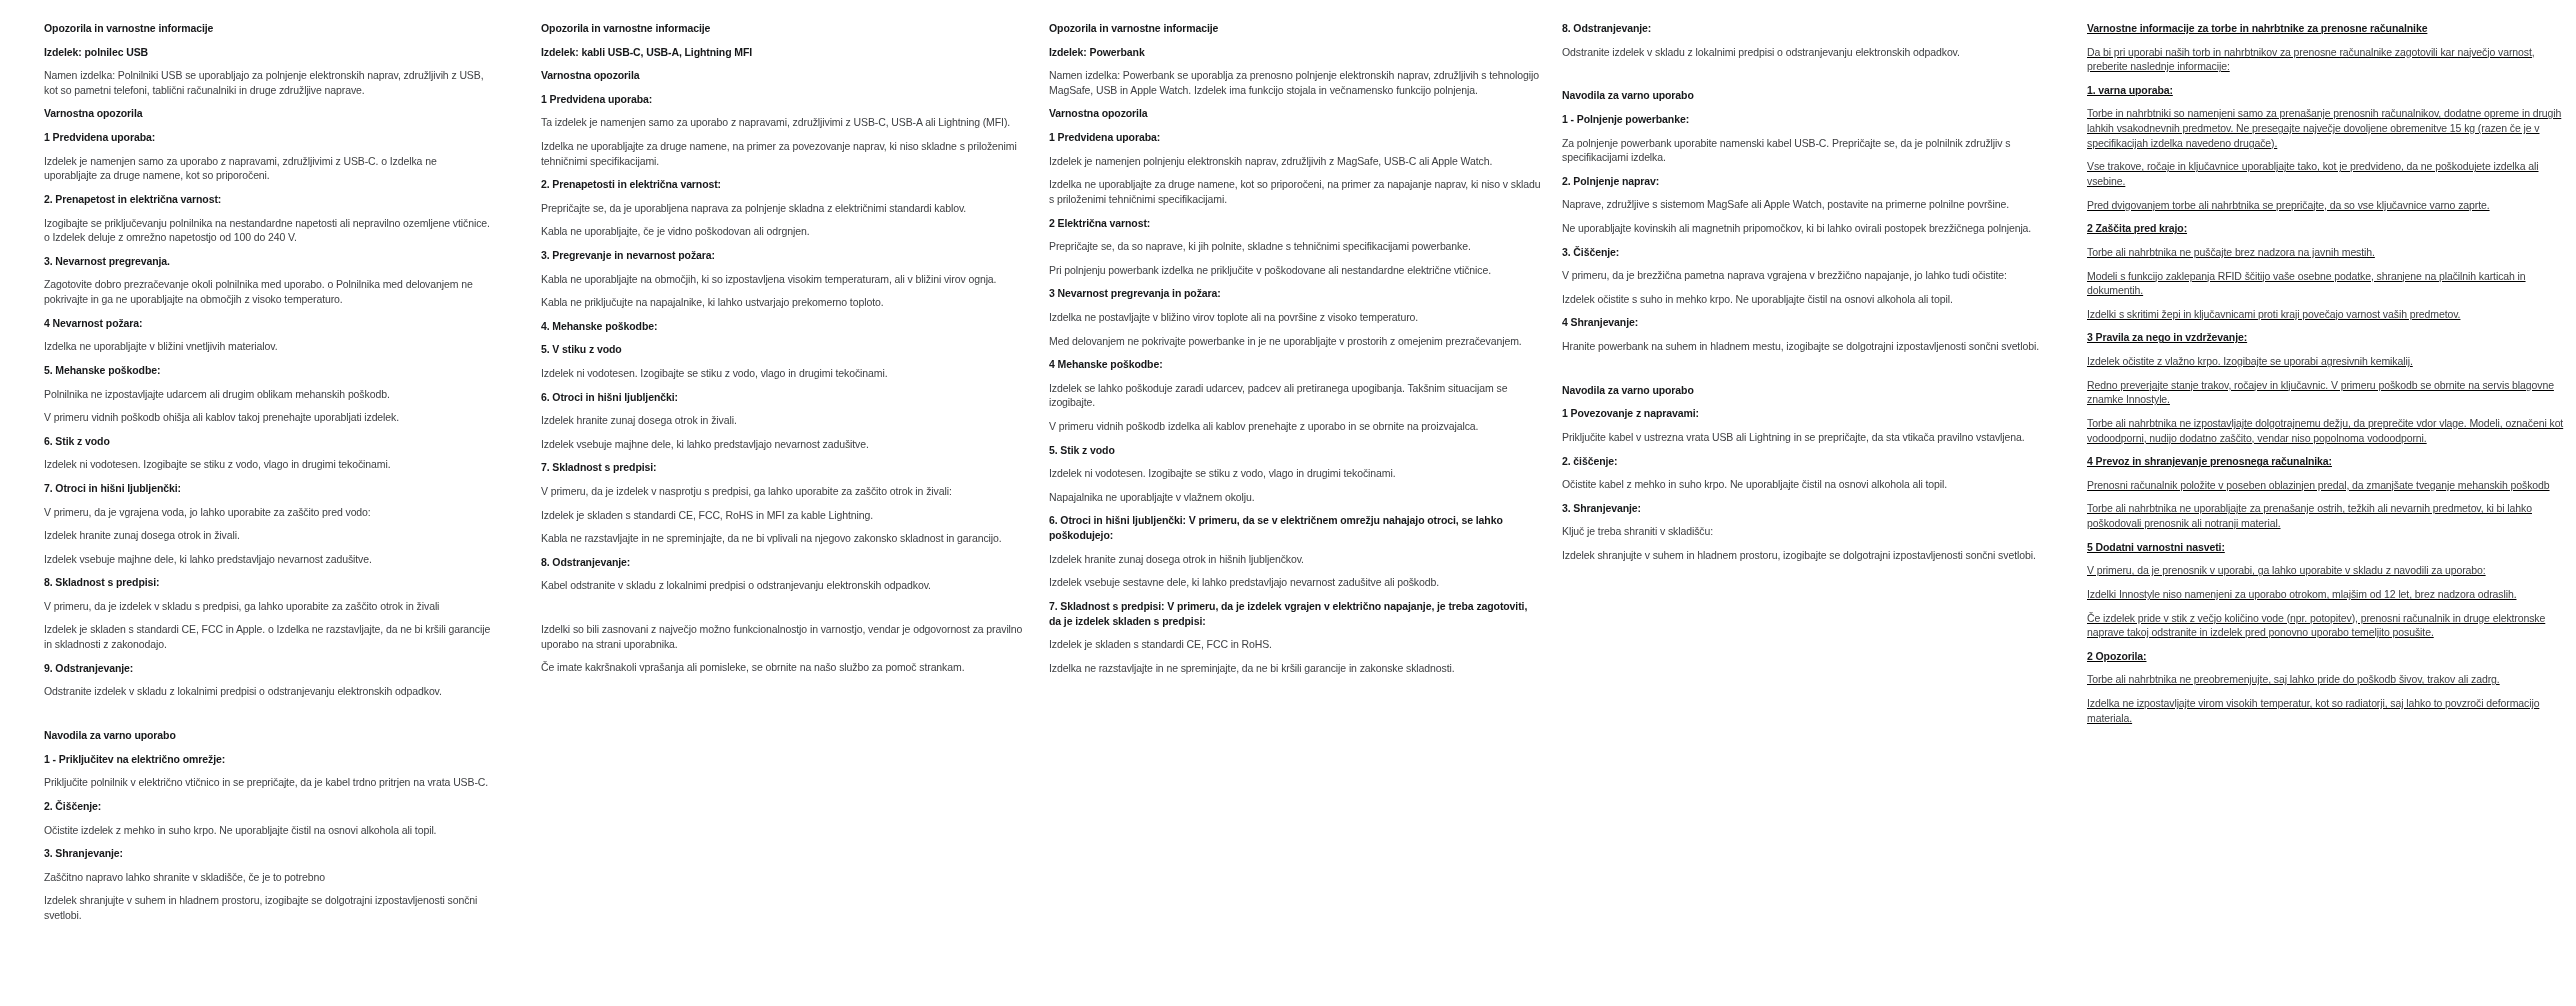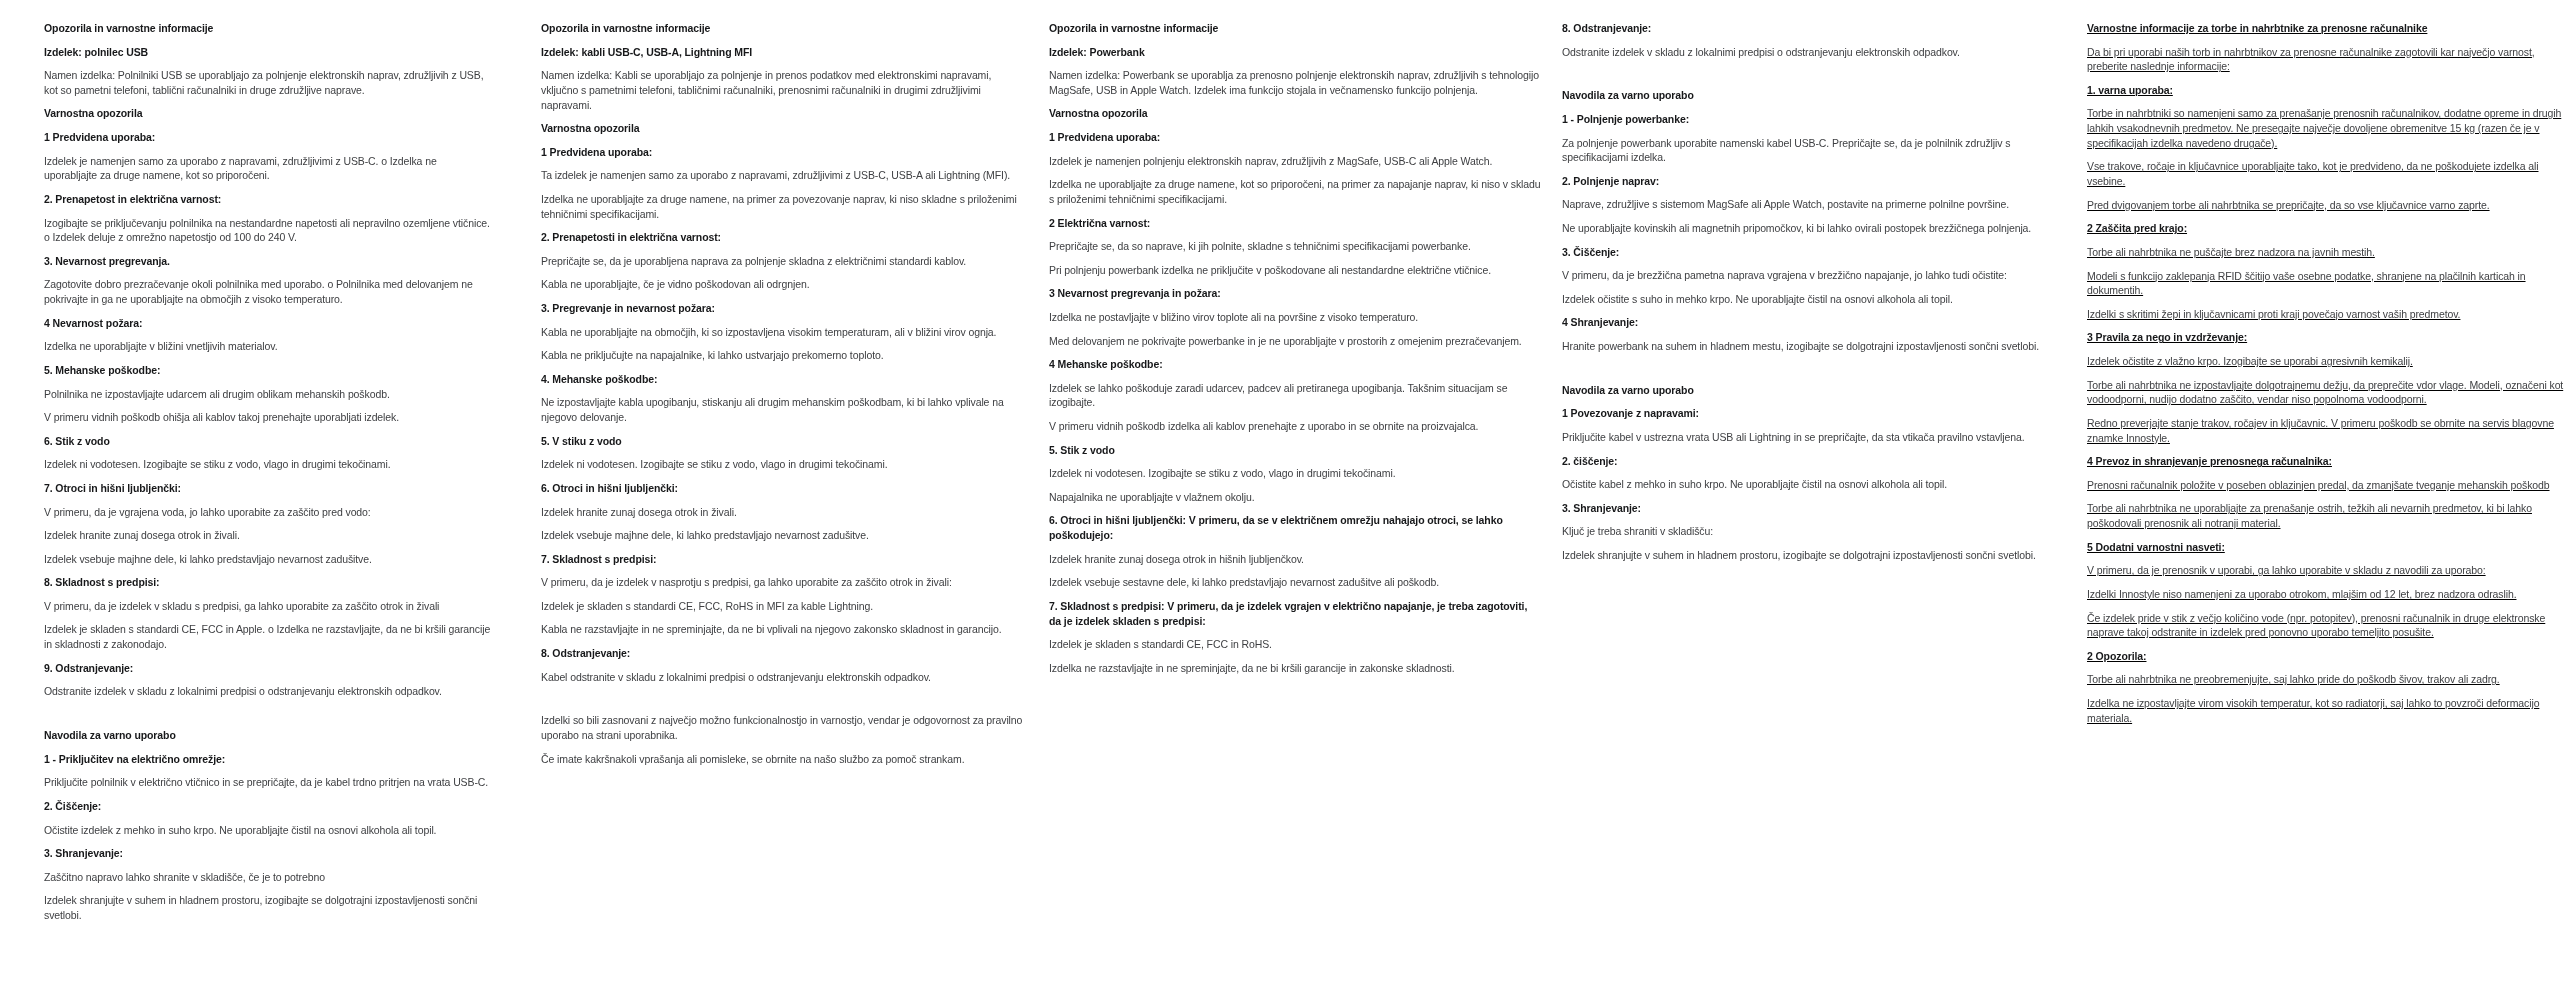--- a/index.html
+++ b/index.html
@@ -81,33 +81,31 @@
       <div class="blk p">Priključite polnilnik v električno vtičnico in se prepričajte, da je kabel trdno pritrjen na vrata USB-C.</div>
       <div class="blk h">2. Čiščenje:</div>
       <div class="blk p">Očistite izdelek z mehko in suho krpo. Ne uporabljajte čistil na osnovi alkohola ali topil.</div>
       <div class="blk h">3. Shranjevanje:</div>
       <div class="blk p">Zaščitno napravo lahko shranite v skladišče, če je to potrebno</div>
       <div class="blk p">Izdelek shranjujte v suhem in hladnem prostoru, izogibajte se dolgotrajni izpostavljenosti sončni svetlobi.</div>
     </div>
   <div class="col col-2">
       <div class="blk h">Opozorila in varnostne informacije</div>
       <div class="blk h">Izdelek: kabli USB-C, USB-A, Lightning MFI</div>
-      <div class="blk p">Namen izdelka: Kabli se uporabljajo za polnjenje in prenos podatkov med elektronskimi napravami, vključno s pametnimi telefoni, tabličnimi računalniki, prenosnimi računalniki in drugimi združljivimi napravami.</div>
       <div class="blk h">Varnostna opozorila</div>
       <div class="blk h">1 Predvidena uporaba:</div>
       <div class="blk p">Ta izdelek je namenjen samo za uporabo z napravami, združljivimi z USB-C, USB-A ali Lightning (MFI).</div>
       <div class="blk p">Izdelka ne uporabljajte za druge namene, na primer za povezovanje naprav, ki niso skladne s priloženimi tehničnimi specifikacijami.</div>
       <div class="blk h">2. Prenapetosti in električna varnost:</div>
       <div class="blk p">Prepričajte se, da je uporabljena naprava za polnjenje skladna z električnimi standardi kablov.</div>
       <div class="blk p">Kabla ne uporabljajte, če je vidno poškodovan ali odrgnjen.</div>
       <div class="blk h">3. Pregrevanje in nevarnost požara:</div>
       <div class="blk p">Kabla ne uporabljajte na območjih, ki so izpostavljena visokim temperaturam, ali v bližini virov ognja.</div>
       <div class="blk p">Kabla ne priključujte na napajalnike, ki lahko ustvarjajo prekomerno toploto.</div>
       <div class="blk h">4. Mehanske poškodbe:</div>
-      <div class="blk p">Ne izpostavljajte kabla upogibanju, stiskanju ali drugim mehanskim poškodbam, ki bi lahko vplivale na njegovo delovanje.</div>
       <div class="blk h">5. V stiku z vodo</div>
       <div class="blk p">Izdelek ni vodotesen. Izogibajte se stiku z vodo, vlago in drugimi tekočinami.</div>
       <div class="blk h">6. Otroci in hišni ljubljenčki:</div>
       <div class="blk p">Izdelek hranite zunaj dosega otrok in živali.</div>
       <div class="blk p">Izdelek vsebuje majhne dele, ki lahko predstavljajo nevarnost zadušitve.</div>
       <div class="blk h">7. Skladnost s predpisi:</div>
       <div class="blk p">V primeru, da je izdelek v nasprotju s predpisi, ga lahko uporabite za zaščito otrok in živali:</div>
       <div class="blk p">Izdelek je skladen s standardi CE, FCC, RoHS in MFI za kable Lightning.</div>
       <div class="blk p">Kabla ne razstavljajte in ne spreminjajte, da ne bi vplivali na njegovo zakonsko skladnost in garancijo.</div>
       <div class="blk h">8. Odstranjevanje:</div>
@@ -174,22 +172,22 @@
       <div class="blk h">1. varna uporaba:</div>
       <div class="blk p">Torbe in nahrbtniki so namenjeni samo za prenašanje prenosnih računalnikov, dodatne opreme in drugih lahkih vsakodnevnih predmetov. Ne presegajte največje dovoljene obremenitve 15 kg (razen če je v specifikacijah izdelka navedeno drugače).</div>
       <div class="blk p">Vse trakove, ročaje in ključavnice uporabljajte tako, kot je predvideno, da ne poškodujete izdelka ali vsebine.</div>
       <div class="blk p">Pred dvigovanjem torbe ali nahrbtnika se prepričajte, da so vse ključavnice varno zaprte.</div>
       <div class="blk h">2 Zaščita pred krajo:</div>
       <div class="blk p">Torbe ali nahrbtnika ne puščajte brez nadzora na javnih mestih.</div>
       <div class="blk p">Modeli s funkcijo zaklepanja RFID ščitijo vaše osebne podatke, shranjene na plačilnih karticah in dokumentih.</div>
       <div class="blk p">Izdelki s skritimi žepi in ključavnicami proti kraji povečajo varnost vaših predmetov.</div>
       <div class="blk h">3 Pravila za nego in vzdrževanje:</div>
       <div class="blk p">Izdelek očistite z vlažno krpo. Izogibajte se uporabi agresivnih kemikalij.</div>
+      <div class="blk p">Redno preverjajte stanje trakov, ročajev in ključavnic. V primeru poškodb se obrnite na servis blagovne znamke Innostyle.</div>
       <div class="blk p">Torbe ali nahrbtnika ne izpostavljajte dolgotrajnemu dežju, da preprečite vdor vlage. Modeli, označeni kot vodoodporni, nudijo dodatno zaščito, vendar niso popolnoma vodoodporni.</div>
-      <div class="blk p">Redno preverjajte stanje trakov, ročajev in ključavnic. V primeru poškodb se obrnite na servis blagovne znamke Innostyle.</div>
       <div class="blk h">4 Prevoz in shranjevanje prenosnega računalnika:</div>
       <div class="blk p">Prenosni računalnik položite v poseben oblazinjen predal, da zmanjšate tveganje mehanskih poškodb</div>
       <div class="blk p">Torbe ali nahrbtnika ne uporabljajte za prenašanje ostrih, težkih ali nevarnih predmetov, ki bi lahko poškodovali prenosnik ali notranji material.</div>
       <div class="blk h">5 Dodatni varnostni nasveti:</div>
       <div class="blk p">V primeru, da je prenosnik v uporabi, ga lahko uporabite v skladu z navodili za uporabo:</div>
       <div class="blk p">Izdelki Innostyle niso namenjeni za uporabo otrokom, mlajšim od 12 let, brez nadzora odraslih.</div>
       <div class="blk p">Če izdelek pride v stik z večjo količino vode (npr. potopitev), prenosni računalnik in druge elektronske naprave takoj odstranite in izdelek pred ponovno uporabo temeljito posušite.</div>
       <div class="blk h">2 Opozorila:</div>
       <div class="blk p">Torbe ali nahrbtnika ne preobremenjujte, saj lahko pride do poškodb šivov, trakov ali zadrg.</div>
       <div class="blk p">Izdelka ne izpostavljajte virom visokih temperatur, kot so radiatorji, saj lahko to povzroči deformacijo materiala.</div>

